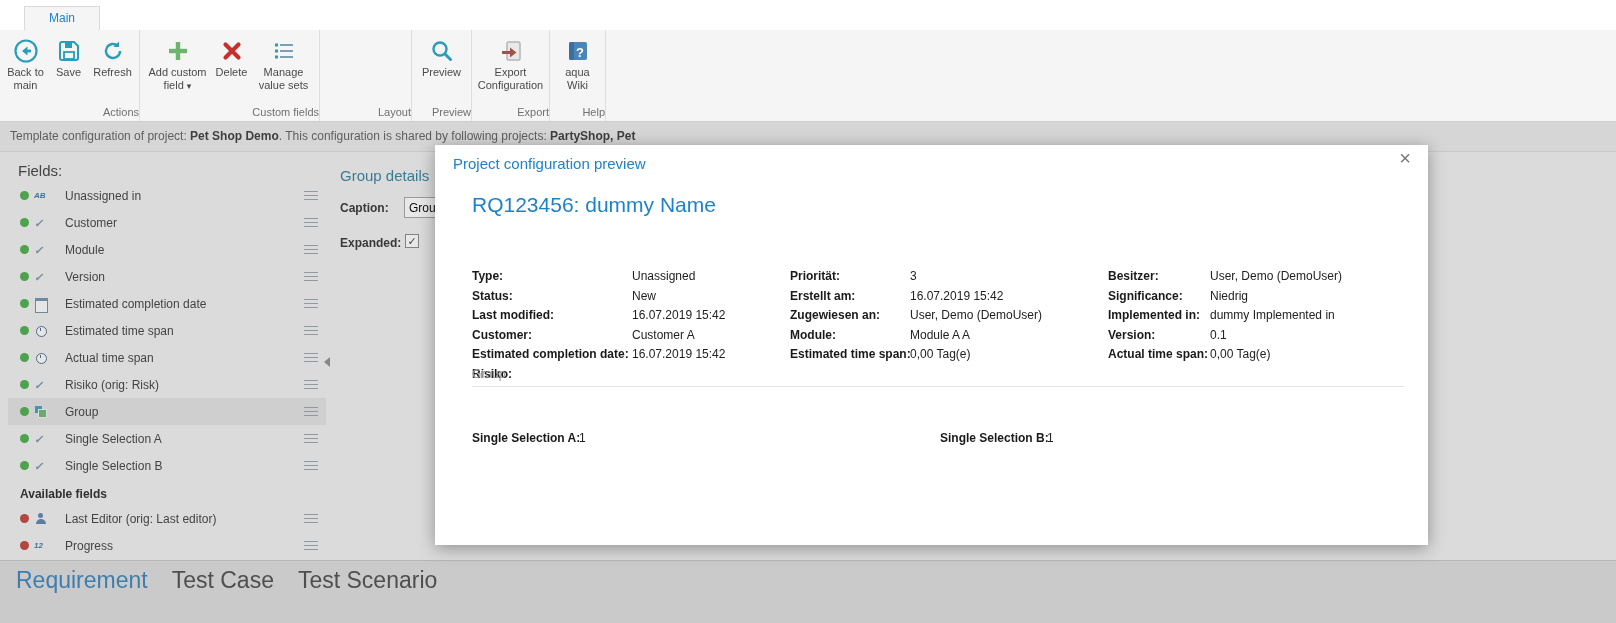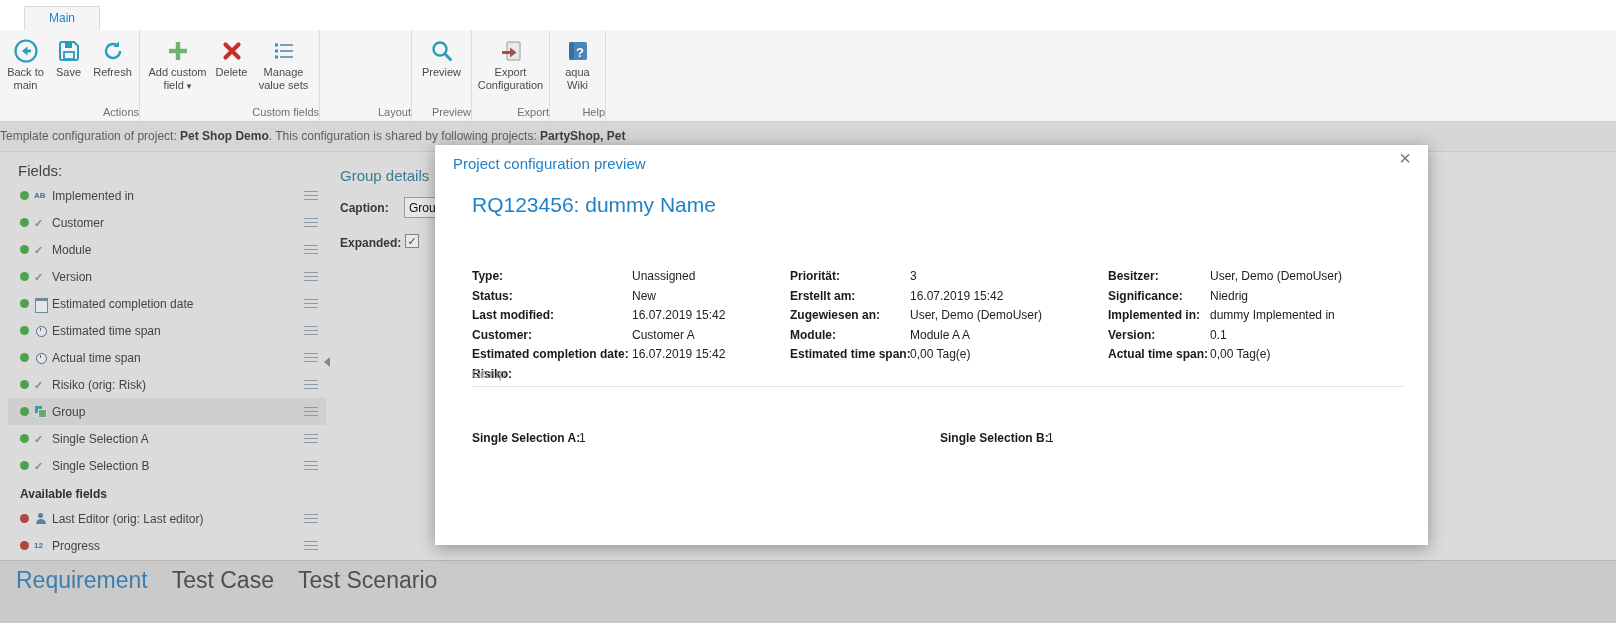--- a/index.html
+++ b/index.html
@@ -18,35 +18,35 @@
   .rgroup-label { position:absolute; bottom:3px; left:0; right:0; text-align:right; font-size:11px; color:#707070; }
   .rbuttons { display:flex; justify-content:center; }
   .rbtn { display:flex; flex-direction:column; align-items:center; padding:1px 1px; cursor:pointer; }
   .rbtn svg { width:26px; height:26px; margin-bottom:2px; flex:none; }
   .rbtn-label { font-size:11px; line-height:13px; color:#4a4a4a; text-align:center; }
   .dd { font-size:9px; color:#4a4a4a; }
 
   
   .info-bar { position:absolute; top:122px; left:0; right:0; height:30px; background:#ebebeb;
               border-bottom:1px solid #dcdcdc; font-size:12px; color:#5f5f5f; line-height:29px;
-              white-space:nowrap; }
+              padding-left:10px; white-space:nowrap; }
   .info-bar b { color:#3a3a3a; }
 
   
   .fields-title { position:absolute; left:18px; top:162px; font-size:15px; color:#404040; }
   .fields-list { position:absolute; left:8px; top:182px; width:318px; }
   .fitem { position:relative; height:27px; display:flex; align-items:center; padding-left:12px;
            font-size:12px; color:#3f3f3f; cursor:pointer; }
   .fitem.sel { background:#e2e2e2; }
   .flabel { white-space:nowrap; }
   .dot { width:9px; height:9px; border-radius:50%; margin-right:5px; flex:none; }
   .dot.g { background:#4cae4c; }
   .dot.r { background:#c0433c; }
-  .icobox { position:relative; width:15px; height:12px; flex:none; margin-right:3px;
-            font-size:11px; line-height:12px; }
+  .icobox { position:relative; width:15px; height:12px; flex:none; margin-right:16px;
+            font-size:11px; line-height:12px;font-style:italic; }
   .g-type { font-size:8px; font-weight:bold; color:#3c78a8; letter-spacing:0; }
   .i-check { color:#7b98a8; font-weight:bold; }
   .i-cal::before { content:""; position:absolute; left:1px; top:0; width:11px; height:11px;
                    border:1px solid #6f93a8; border-top:3px solid #6f93a8; background:#fdfdfd; }
   .i-clock::before { content:""; position:absolute; left:2px; top:1px; width:9px; height:9px;
                      border:1px solid #4a6e8f; border-radius:50%; background:#fdfdfd; }
   .i-clock::after { content:""; position:absolute; left:6px; top:3px; width:1px; height:3px; background:#4a6e8f; }
   .i-group::before { content:""; position:absolute; left:1px; top:0; width:7px; height:7px; background:#3aa3b8; }
   .i-group::after { content:""; position:absolute; left:5px; top:4px; width:7px; height:7px;
                     background:#6cb86f; box-shadow:0 0 0 1px #f0f0f0; }
@@ -217,21 +217,21 @@
 
   <div class="info-bar"><span>Template configuration of project: </span><b>Pet Shop Demo</b><span>. This configuration is shared by following projects: </span><b>PartyShop, Pet</b></div>
 
   <div class="fields-title">Fields:</div>
 
   <div class="fields-list">
 
     <div class="fitem">
       <span class="dot g"></span>
       <span class="icobox g-type">AB</span>
-      <span class="flabel">Implemented in</span>
+      <span class="flabel">Unassigned in</span>
       <span class="drag"></span>
     </div>
     <div class="fitem">
       <span class="dot g"></span>
       <span class="icobox i-check">✓</span>
       <span class="flabel">Customer</span>
       <span class="drag"></span>
     </div>
     <div class="fitem">
       <span class="dot g"></span>

